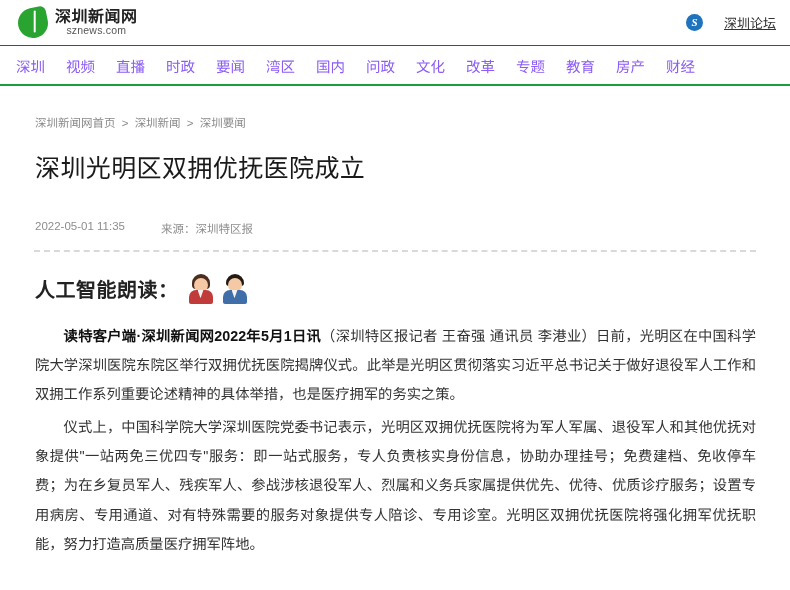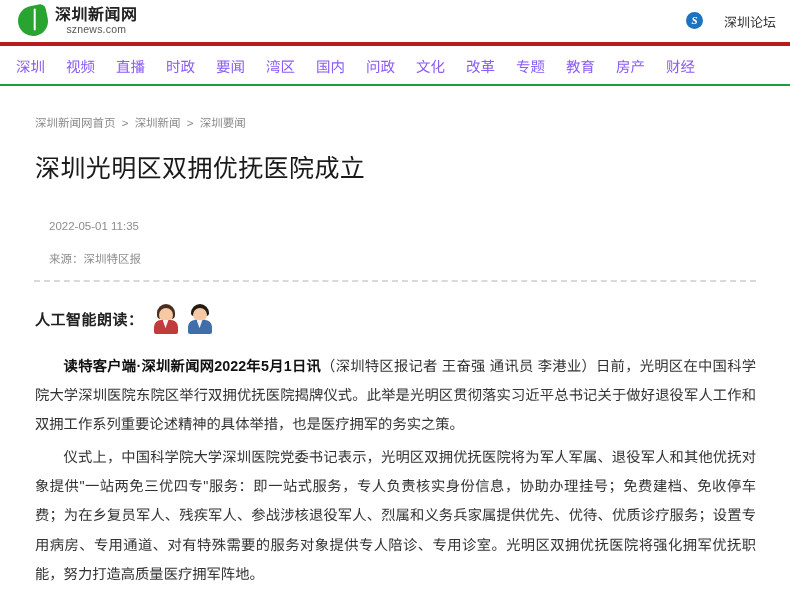--- a/index.html
+++ b/index.html
@@ -10,21 +10,21 @@
     background: #ffffff;
     font-family: "Liberation Sans", sans-serif;
     color: #333;
     overflow: hidden;
   }
 
   
   .topbar {
     height: 46px;
     background: #ffffff;
-    border-bottom: 4px solid #b91c1c;
+    border-bottom: 1px solid #b91c1c;
     display: flex;
     align-items: center;
     justify-content: space-between;
     padding: 0 14px 0 18px;
   }
   .logo-wrap { display: flex; align-items: center; gap: 7px; }
   .logo-leaf {
     width: 30px; height: 30px;
     background: #2aa431;
     border-radius: 50% 6px 50% 50%;
@@ -42,21 +42,21 @@
     border-radius: 2px;
   }
   .logo-text { display: flex; flex-direction: column; line-height: 1.05; }
   .logo-cn {
     font-size: 16px; font-weight: bold; color: #222;
     letter-spacing: 0.5px;
   }
   .logo-en {
     font-size: 10.5px; color: #555; letter-spacing: 0.2px; text-align: center;
   }
-  .forum-link { display: flex; align-items: flex-start; gap: 21px; }
+  .forum-link { display: flex; align-items: center; gap: 21px; text-decoration: underline; }
   .forum-mark {
     width: 17px; height: 17px;
     background: #1e73be;
     border-radius: 50%;
     position: relative;
     flex: none;
   }
   .forum-mark::before {
     content: "S";
     position: absolute;
@@ -103,41 +103,40 @@
     line-height: 1.35;
     font-weight: normal;
     color: #1a1a1a;
     margin: 12px 0 0 1px;
     letter-spacing: 0.4px;
   }
 
   .meta {
     font-size: 11.5px;
     color: #8d8d8d;
-    margin: 34px 0 0 15px;
-    display: flex;
-    gap: 18px;
-    flex-direction: column;
+    margin: 34px 0 0 1px;
+    display: flex;
+    gap: 36px;
   }
 
   .rule-dashed {
     margin-top: 14px;
     border: 0;
     border-top: 2px dashed #d9d9d9;
     height: 0;
   }
 
   .tts {
     display: flex;
     align-items: center;
     gap: 10px;
     margin: 22px 0 0 1px;
   }
   .tts-label {
-    font-size: 15px;
+    font-size: 20px;
     font-weight: bold;
     color: #222;
     letter-spacing: 0.5px;
   }
   .avatar {
     width: 24px; height: 30px;
     position: relative;
     flex: none;
   }
   .avatar .hair {

